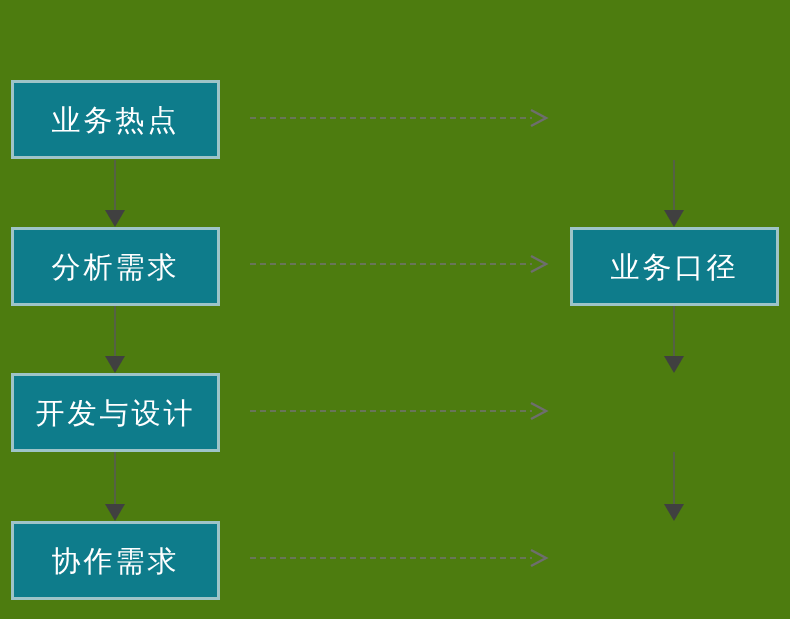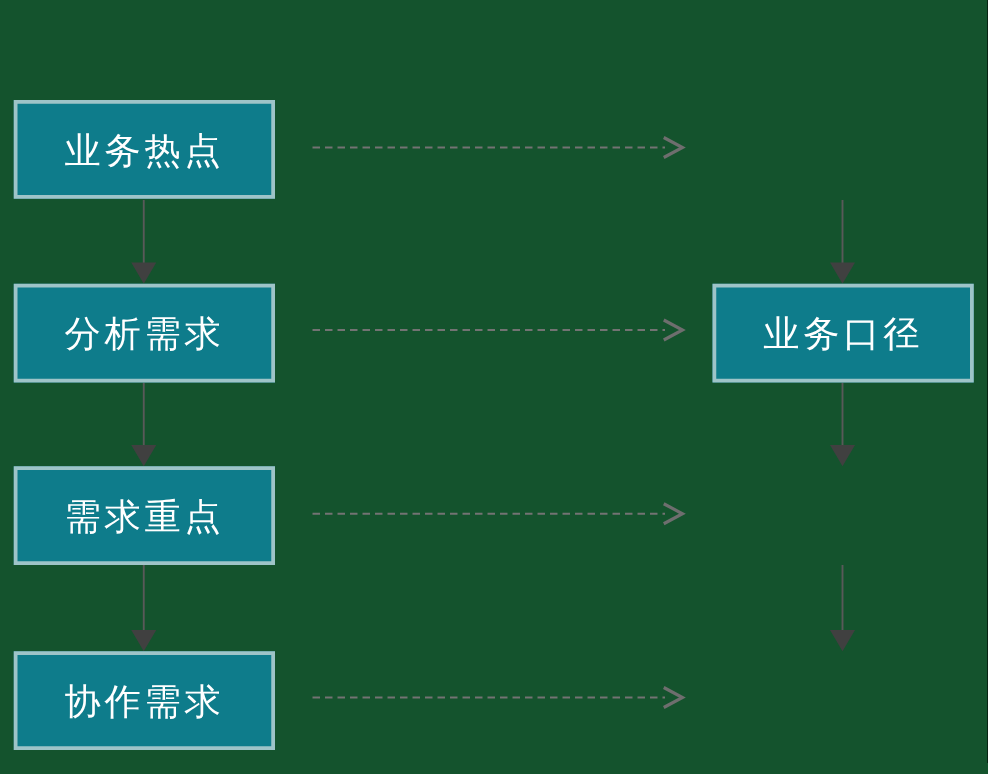--- a/index.html
+++ b/index.html
@@ -1,19 +1,19 @@
 <!DOCTYPE html>
 <html><head>
 <meta charset="utf-8">
 <style>
   html,body{margin:0;padding:0;background:#000;}
   .canvas{
     position:relative;
     width:790px;height:619px;
-    background:#14532d;
+    background:#4d7c0f;
     overflow:hidden;
     font-family:"DejaVu Serif","Liberation Serif",serif;
   }
   .arrows{position:absolute;left:0;top:0;width:790px;height:619px;}
   .box{
     position:absolute;
     width:209px;height:79px;
     box-sizing:border-box;
     background:#0E7C8B;
     border:3px solid #9EC4C8;
@@ -83,21 +83,21 @@
     </g>
   </svg>
 
   <div class="box col-left row-0">
     <span>业务热点</span>
   </div>
   <div class="box col-left row-1">
     <span>分析需求</span>
   </div>
   <div class="box col-left row-2">
-    <span>需求重点</span>
+    <span>开发与设计</span>
   </div>
   <div class="box col-left row-3">
     <span>协作需求</span>
   </div>
 
   <div class="box col-right row-1">
     <span>业务口径</span>
   </div>
 
 </div>

